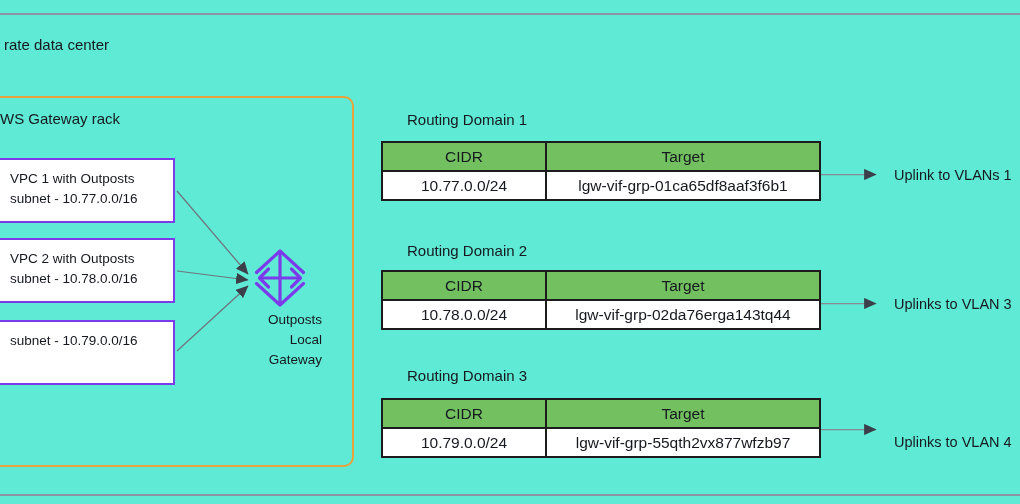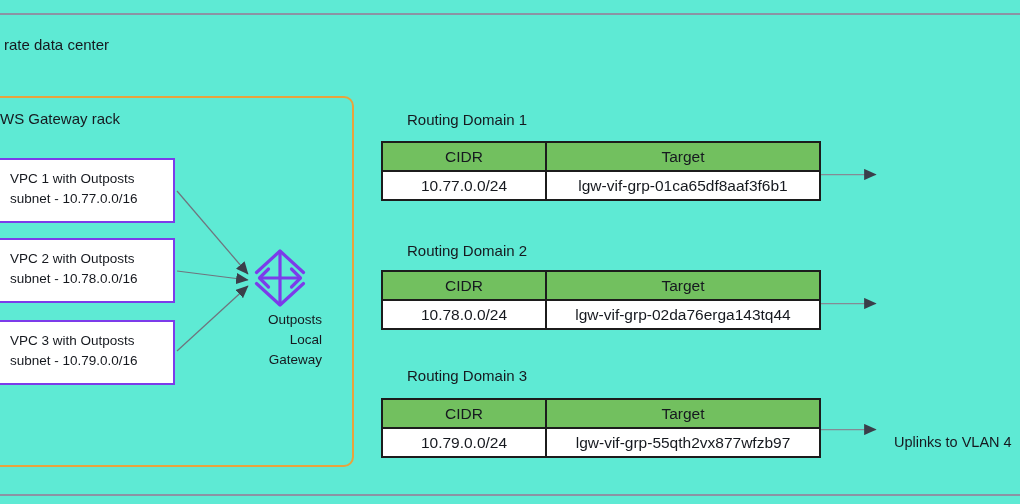--- a/index.html
+++ b/index.html
@@ -125,21 +125,20 @@
 
   <div class="abs vpc-box v1">
     <div>VPC 1 with Outposts</div>
     <div>subnet - 10.77.0.0/16</div>
   </div>
   <div class="abs vpc-box v2">
     <div>VPC 2 with Outposts</div>
     <div>subnet - 10.78.0.0/16</div>
   </div>
   <div class="abs vpc-box v3">
-    <div>VPC 3 with Outposts</div>
     <div>subnet - 10.79.0.0/16</div>
   </div>
 
   <svg class="overlay" viewBox="0 0 1020 504" xmlns="http://www.w3.org/2000/svg">
     <defs>
       <marker id="ah" markerWidth="11" markerHeight="9" refX="9.5" refY="4.5" orient="auto" markerUnits="strokeWidth">
         <path d="M0,0 L10,4.5 L0,9 z" fill="#3a3f4a"></path>
       </marker>
     </defs>
 
@@ -177,34 +176,36 @@
         <tr>
       <th class="col-cidr">CIDR</th>
       <th class="col-target">Target</th>
     </tr>
     <tr>
       <td>10.77.0.0/24</td>
       <td>lgw-vif-grp-01ca65df8aaf3f6b1</td>
     </tr>
   </tbody>
     </table>
+  <div class="abs uplink-label u1">Uplink to VLANs 1</div>
 
   <div class="abs rd-title t2">Routing Domain 2</div>
   <table class="rd-table t2">
     <tbody>
         <tr>
       <th class="col-cidr">CIDR</th>
       <th class="col-target">Target</th>
     </tr>
     <tr>
       <td>10.78.0.0/24</td>
       <td>lgw-vif-grp-02da76erga143tq44</td>
     </tr>
   </tbody>
     </table>
+  <div class="abs uplink-label u2">Uplinks to VLAN 3</div>
 
   <div class="abs rd-title t3">Routing Domain 3</div>
   <table class="rd-table t3">
     <tbody>
         <tr>
       <th class="col-cidr">CIDR</th>
       <th class="col-target">Target</th>
     </tr>
     <tr>
       <td>10.79.0.0/24</td>

